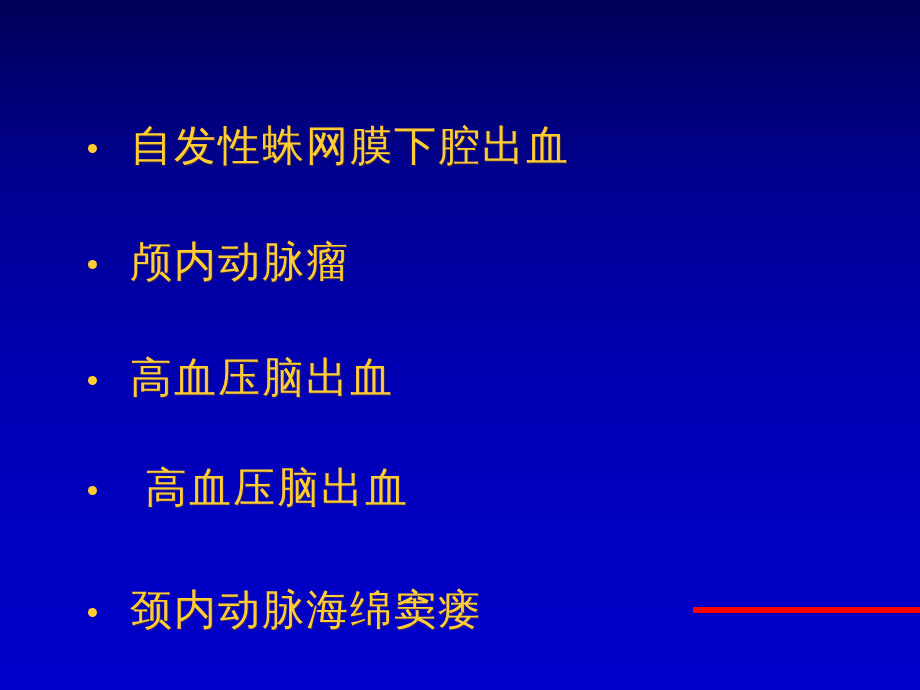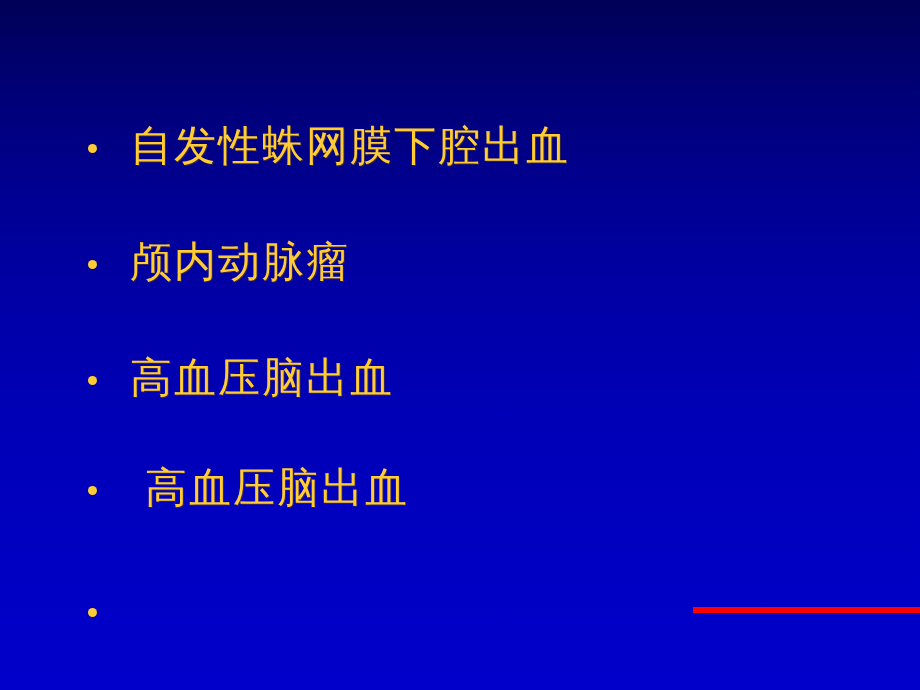--- a/index.html
+++ b/index.html
@@ -106,19 +106,20 @@
       <span class="bullet-text">高血压脑出血</span>
     </li>
 
     <li class="bullet-row" data-index="3">
       <span class="bullet-marker"></span>
       <span class="bullet-text">高血压脑出血</span>
     </li>
 
     <li class="bullet-row" data-index="4">
       <span class="bullet-marker"></span>
+      <span class="bullet-text">颈内动脉海绵窦瘘</span>
     </li>
 
   </ul>
 
   <div id="accent-rule"></div>
 
 </div>
 
 </body></html>

